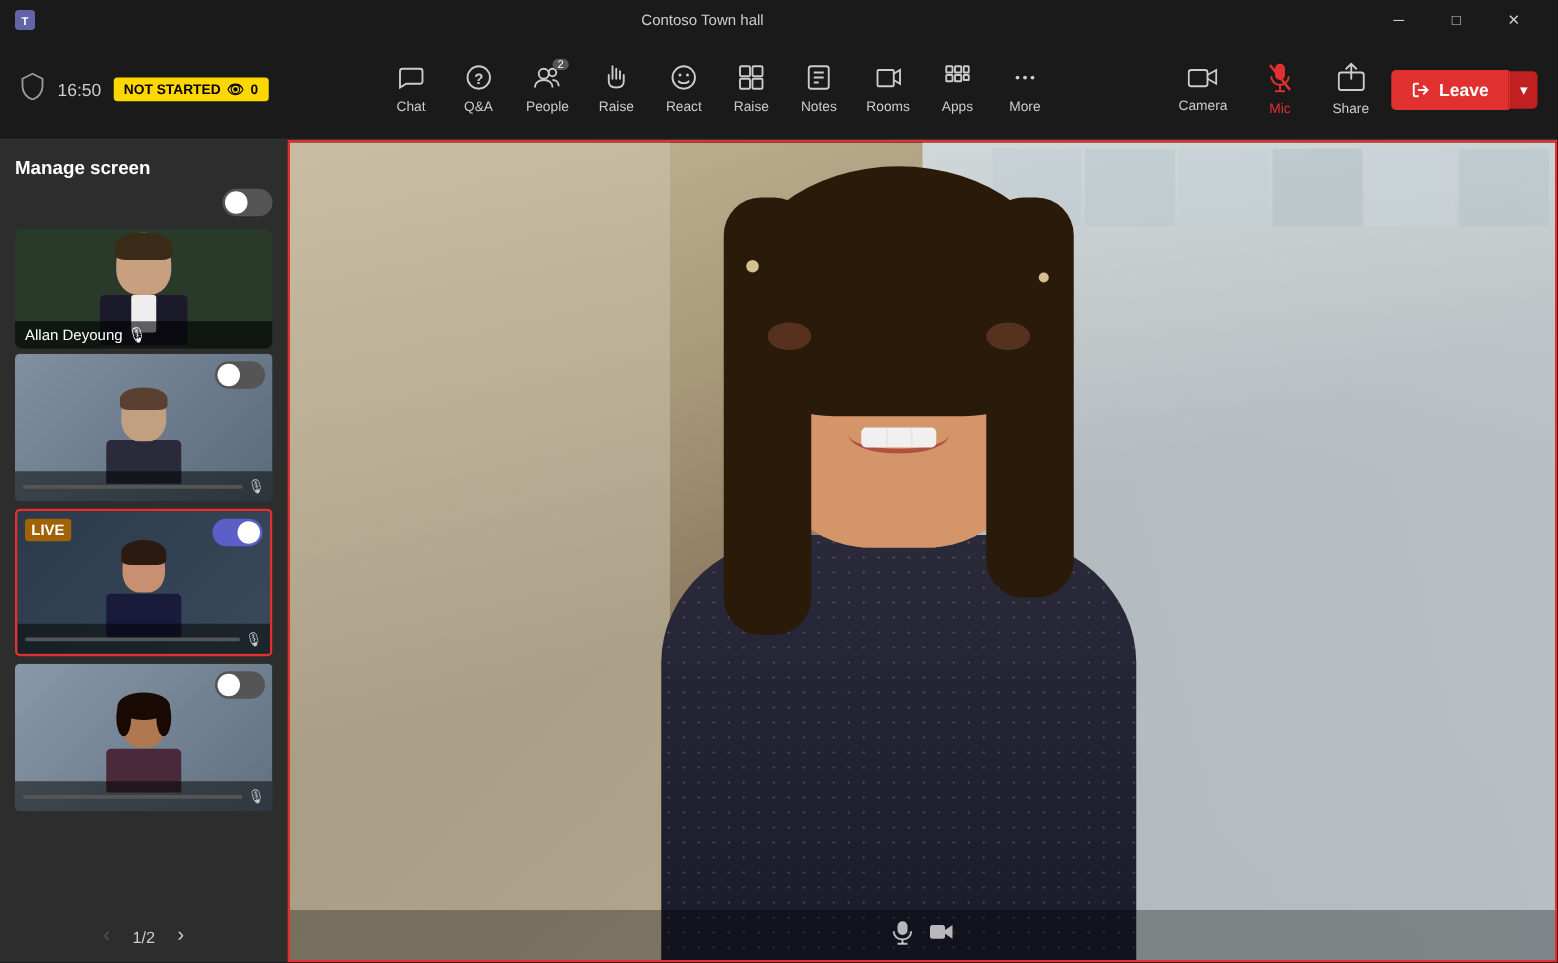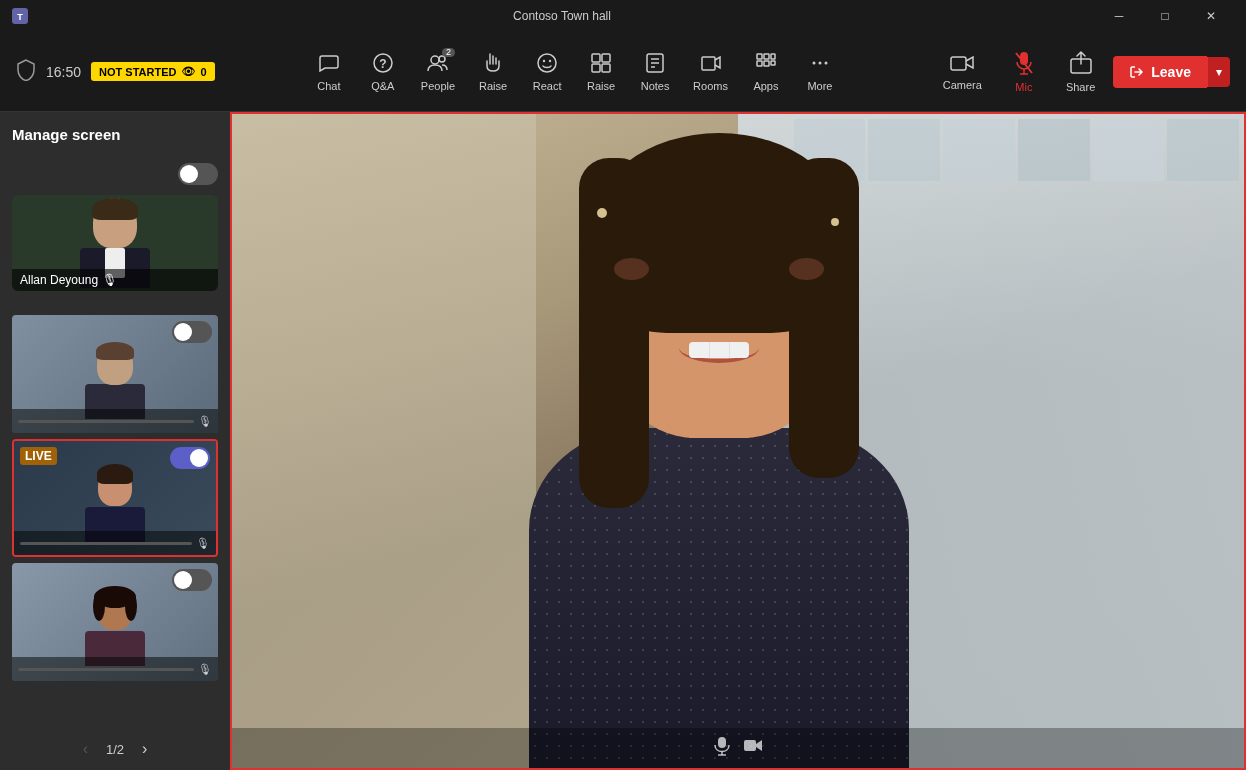--- a/index.html
+++ b/index.html
@@ -185,21 +185,21 @@
       background: #2d2d2d;
       display: flex;
       flex-direction: column;
       padding: 14px 12px 10px;
       flex-shrink: 0;
     }
     .sidebar-title {
       font-size: 15px;
       font-weight: 600;
       color: #fff;
-      margin-bottom: 20px;
+      margin-bottom: 8px;
     }
     .sidebar-desc {
       font-size: 12px;
       color: #aaa;
       line-height: 1.4;
       margin-bottom: 14px;
     }
 
     
     .toggle-container {
@@ -225,21 +225,21 @@
       top: 2px;
       left: 2px;
       transition: left 0.2s;
     }
 
     
     .presenter-tile-main {
       background: #3b82f6;
       border-radius: 6px;
       overflow: hidden;
-      margin-bottom: 24px;
+      margin-bottom: 4px;
       position: relative;
       height: 96px;
       text-align: right;
     }
     .presenter-tile-main .avatar-area {
       width: 100%;
       height: 100%;
       background: #2a3a2a;
       display: flex;
       align-items: center;

